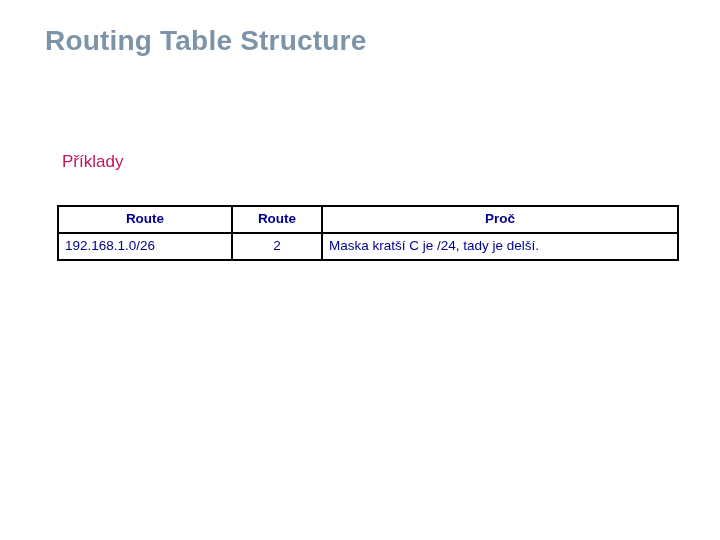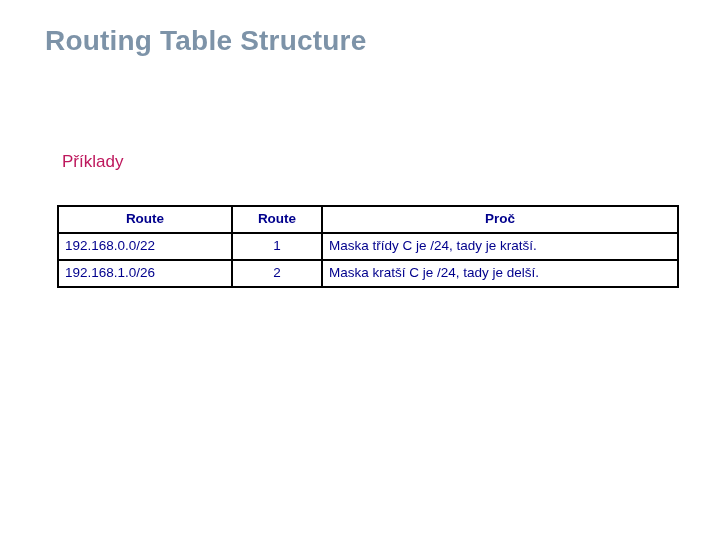--- a/index.html
+++ b/index.html
@@ -85,25 +85,20 @@
   <table class="routing-table">
     <thead>
       <tr>
         <th class="col-route">Route</th>
         <th class="col-level">Route</th>
         <th class="col-reason">Proč</th>
       </tr>
     </thead>
     <tbody>
       <tr>
-        <td class="cell-route">192.168.0.0/22</td>
-        <td class="cell-level">1</td>
-        <td class="cell-reason">Maska třídy C je /24, tady je kratší.</td>
-      </tr>
-      <tr>
         <td class="cell-route">192.168.1.0/26</td>
         <td class="cell-level">2</td>
         <td class="cell-reason">Maska kratší C je /24, tady je delší.</td>
       </tr>
     </tbody>
   </table>
 
 </div>
 
 </body></html>

